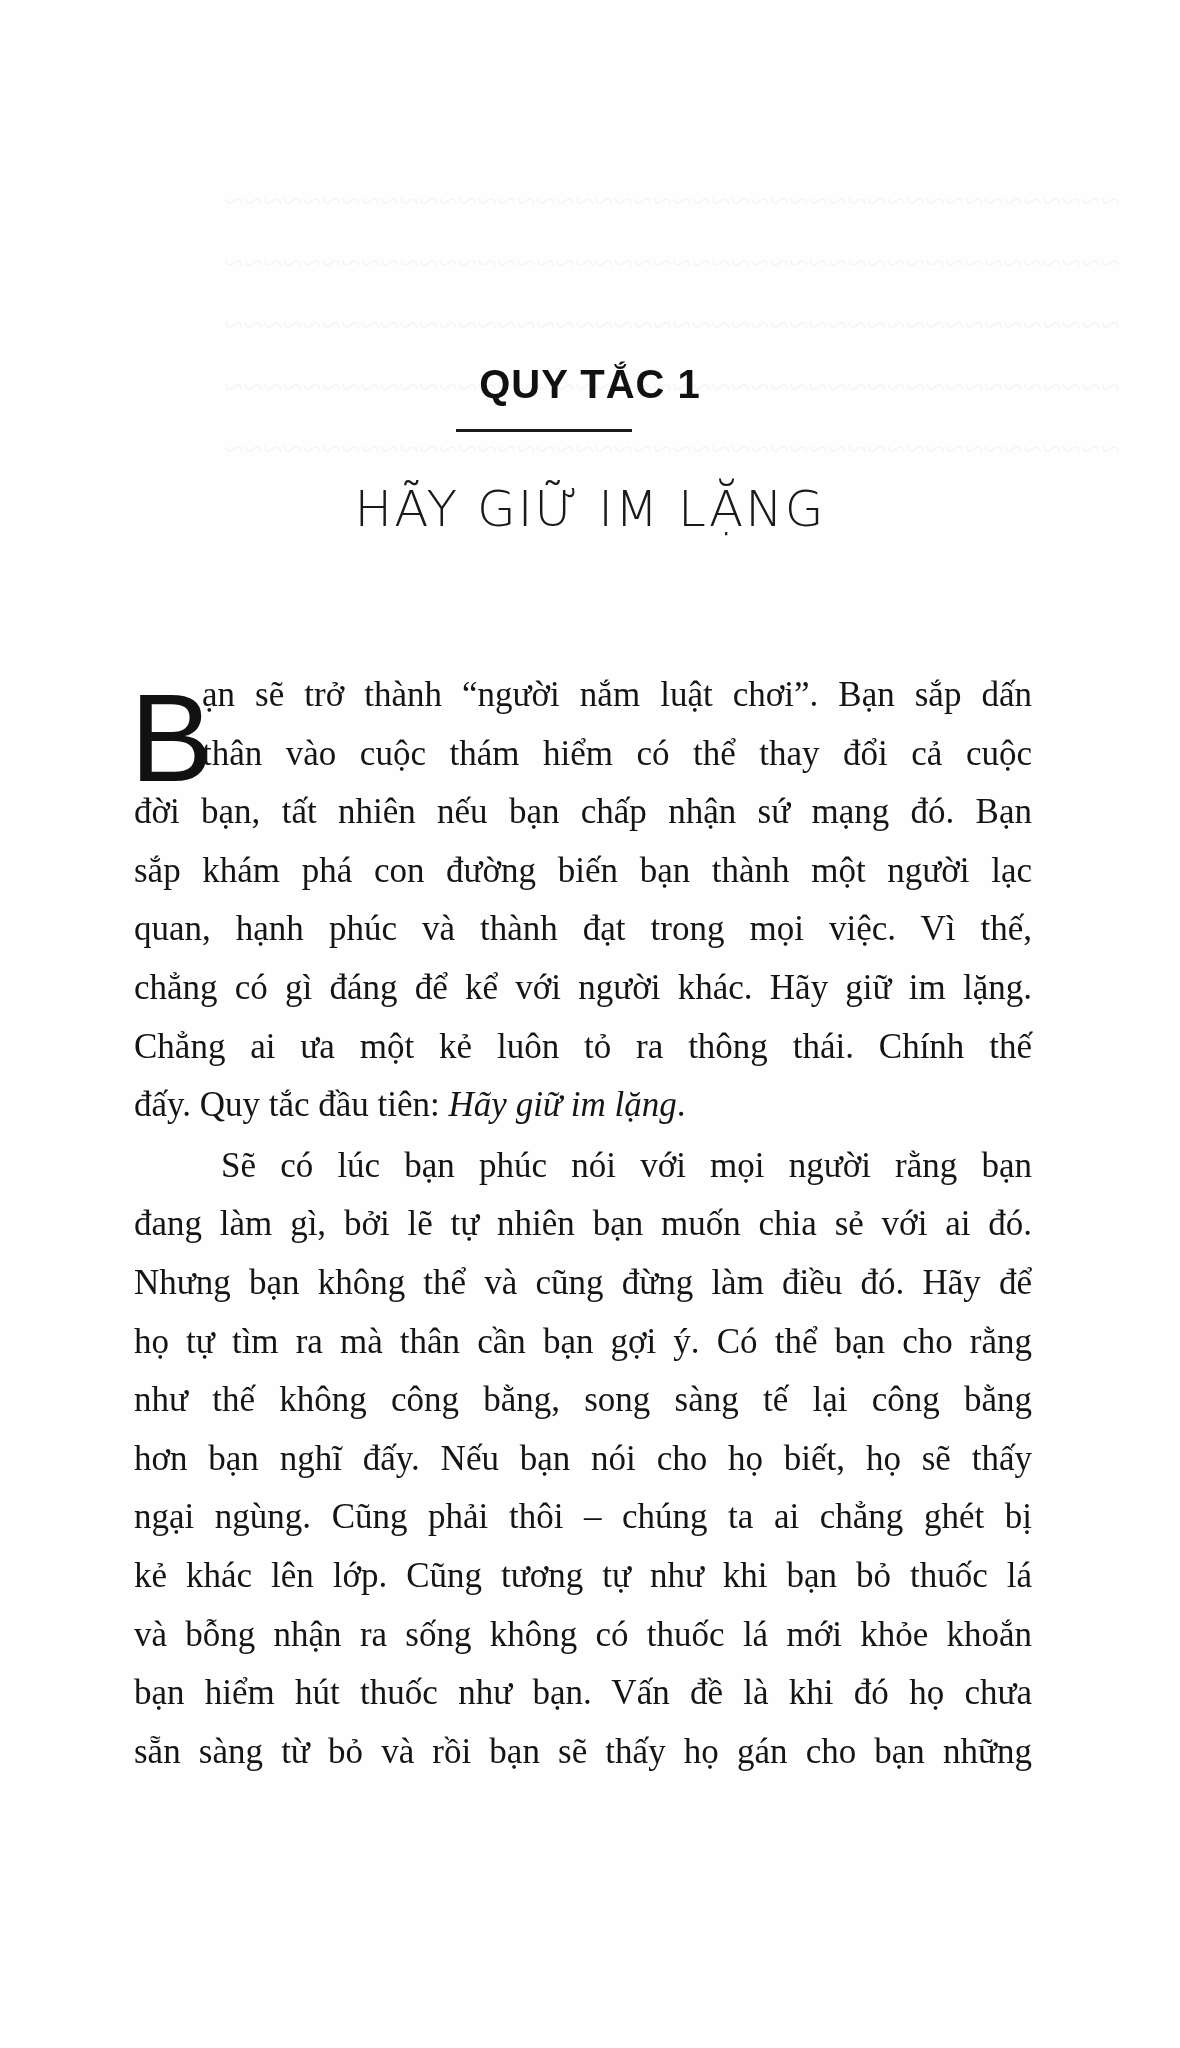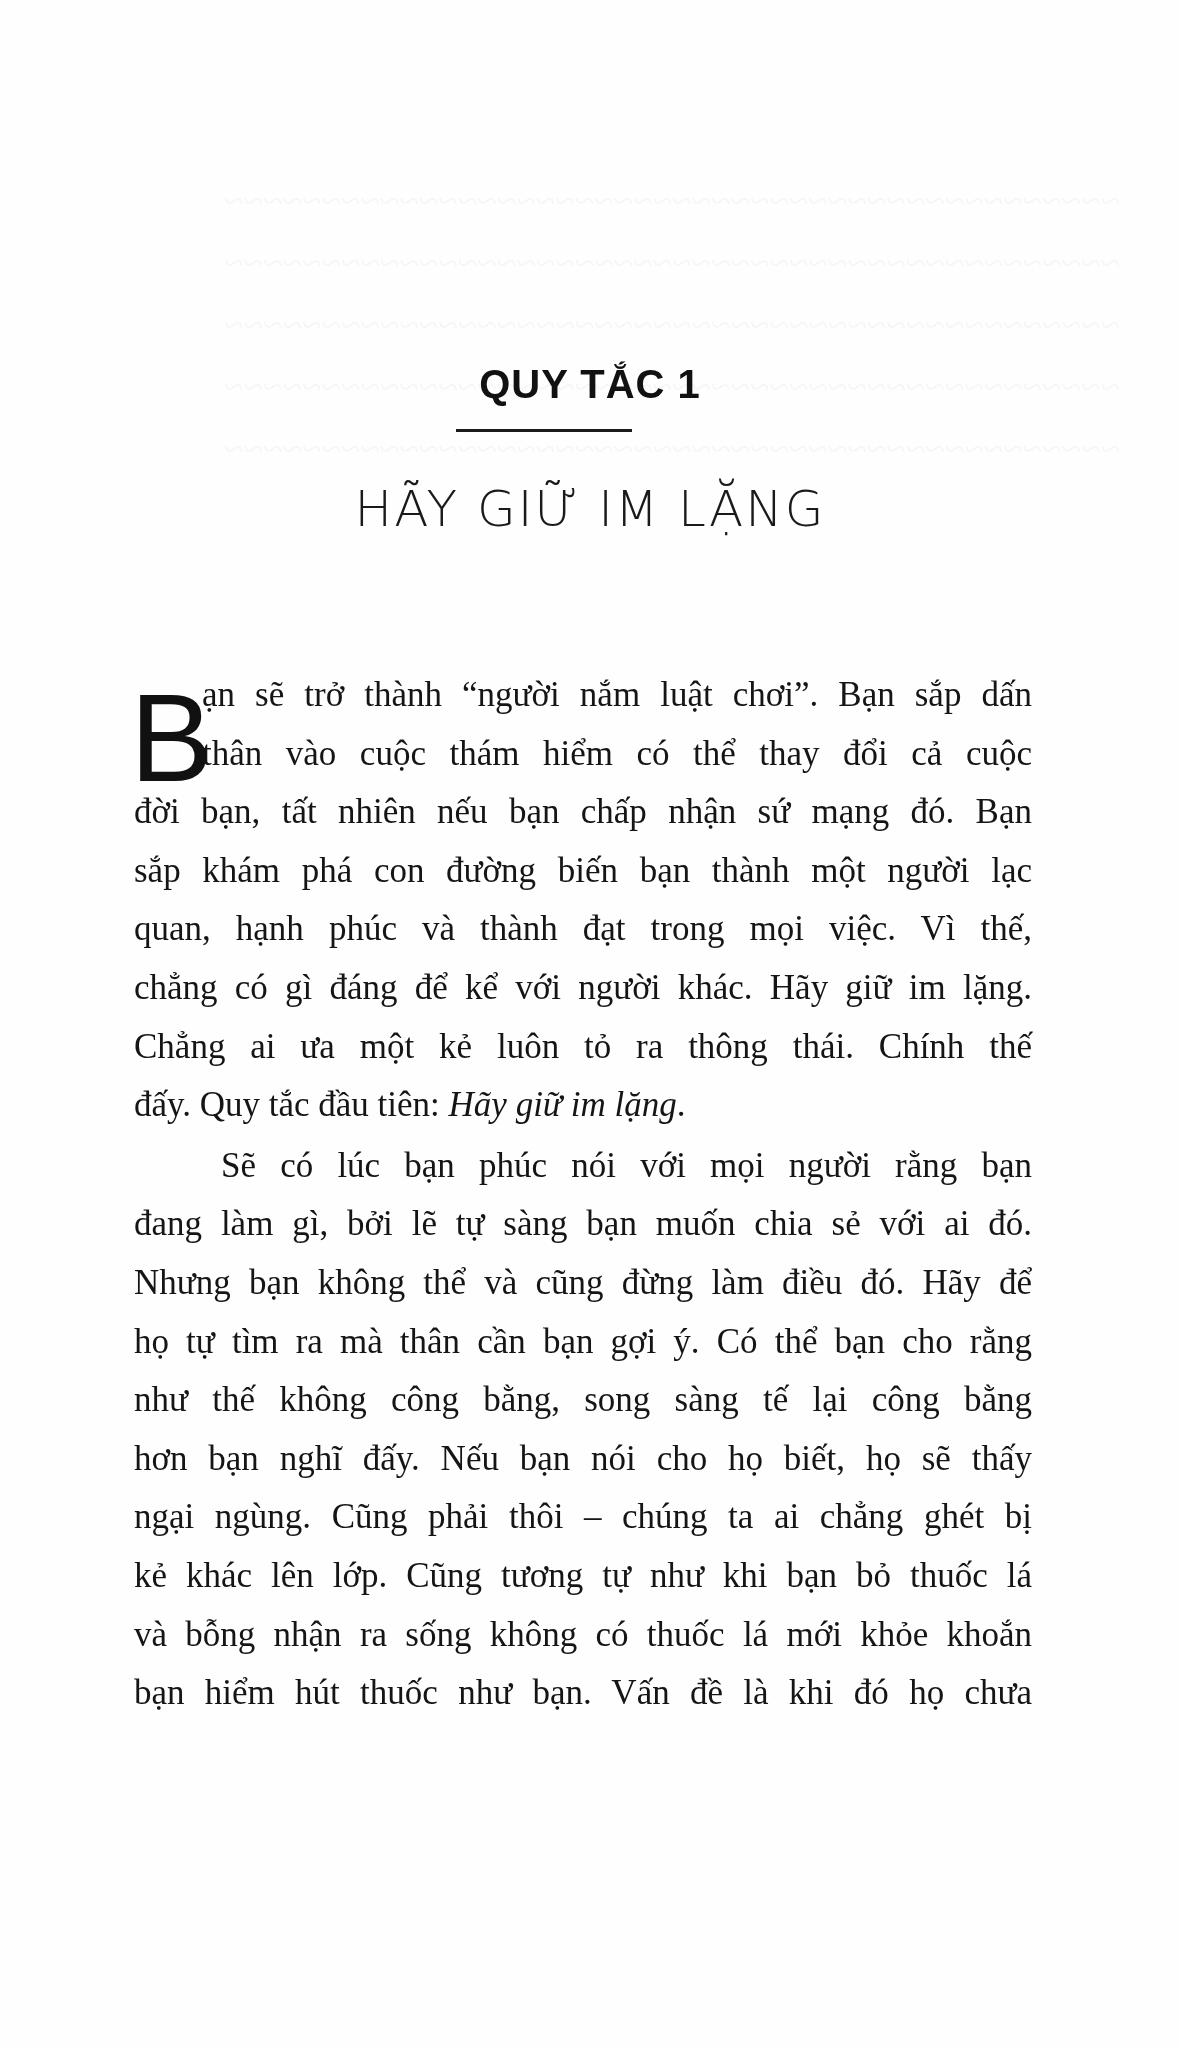--- a/index.html
+++ b/index.html
@@ -138,25 +138,26 @@
       <span class="line">đời bạn, tất nhiên nếu bạn chấp nhận sứ mạng đó. Bạn</span>
       <span class="line">sắp khám phá con đường biến bạn thành một người lạc</span>
       <span class="line">quan, hạnh phúc và thành đạt trong mọi việc. Vì thế,</span>
       <span class="line">chẳng có gì đáng để kể với người khác. Hãy giữ im lặng.</span>
       <span class="line">Chẳng ai ưa một kẻ luôn tỏ ra thông thái. Chính thế</span>
       <span class="line last"><span>đấy. Quy tắc đầu tiên: </span><em>Hãy giữ im lặng</em><span>.</span></span>
     </div>
 
     <div class="paragraph" style="margin-top:2px;">
       <span class="line indented">Sẽ có lúc bạn phúc nói với mọi người rằng bạn</span>
-      <span class="line">đang làm gì, bởi lẽ tự sàng bạn muốn chia sẻ với ai đó.</span>
+      <span class="line">đang làm gì, bởi lẽ tự nhiên bạn muốn chia sẻ với ai đó.</span>
       <span class="line">Nhưng bạn không thể và cũng đừng làm điều đó. Hãy để</span>
       <span class="line">họ tự tìm ra mà thân cần bạn gợi ý. Có thể bạn cho rằng</span>
       <span class="line">như thế không công bằng, song sàng tế lại công bằng</span>
       <span class="line">hơn bạn nghĩ đấy. Nếu bạn nói cho họ biết, họ sẽ thấy</span>
       <span class="line">ngại ngùng. Cũng phải thôi – chúng ta ai chẳng ghét bị</span>
       <span class="line">kẻ khác lên lớp. Cũng tương tự như khi bạn bỏ thuốc lá</span>
       <span class="line">và bỗng nhận ra sống không có thuốc lá mới khỏe khoắn</span>
       <span class="line">bạn hiểm hút thuốc như bạn. Vấn đề là khi đó họ chưa</span>
+      <span class="line">sẵn sàng từ bỏ và rồi bạn sẽ thấy họ gán cho bạn những</span>
     </div>
 
   </div>
 </div>
 
 </body></html>

